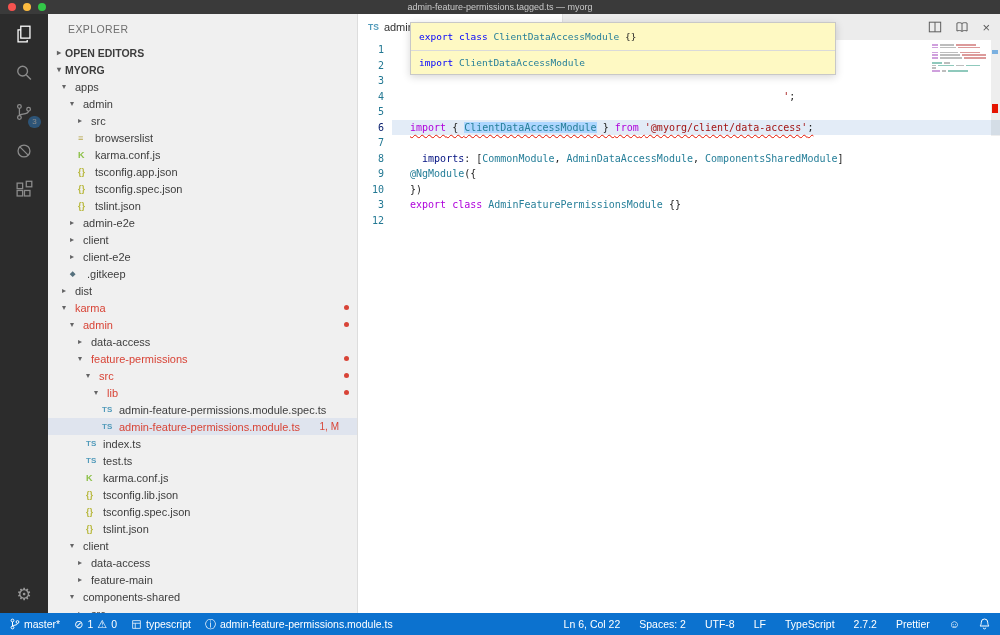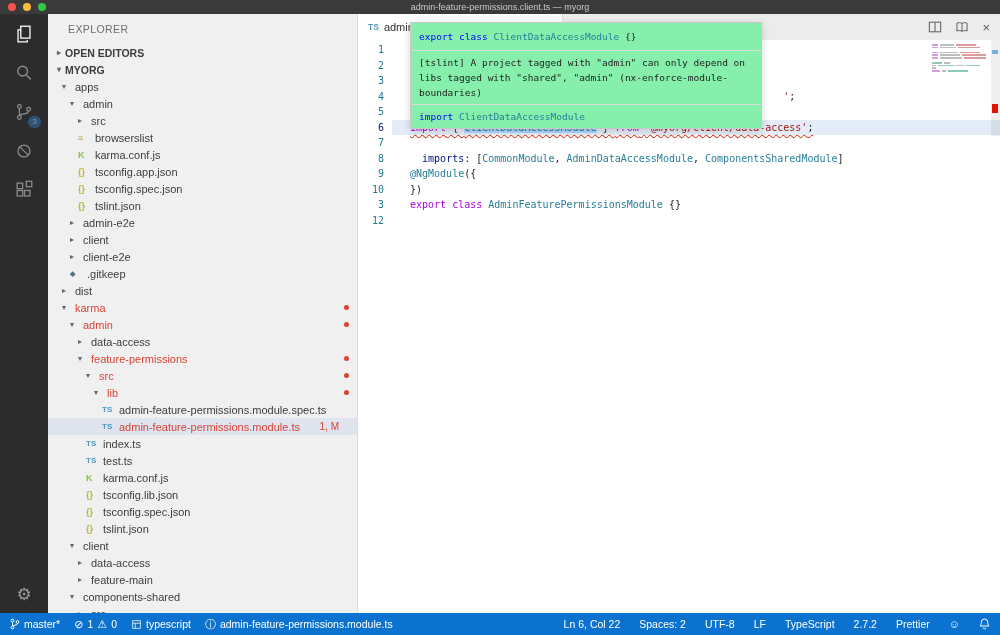--- a/index.html
+++ b/index.html
@@ -64,21 +64,21 @@
   .tk.kw{color:#af00db}
   .tk.kwb{color:#0000ff}
   .tk.type{color:#267f99}
   .tk.str{color:#a31515}
   .tk.prop{color:#001080}
   .tk.pl{color:#1e1e1e}
   .tk.sel{background:var(--sel,#add6ff)}
   .squiggle{text-decoration:underline;text-decoration-style:wavy;text-decoration-color:var(--err,#e51400);text-decoration-thickness:1px;text-underline-offset:3px}
 
   
-  .hover{position:absolute;left:52px;top:8px;width:352px;background:#86efac;border:1px solid #c8c8c8;z-index:20;
+  .hover{position:absolute;left:52px;top:8px;width:426px;background:#fef9c3;border:1px solid #c8c8c8;z-index:20;
          font-family:"DejaVu Sans Mono",monospace;font-size:9.5px;color:#1e1e1e;box-shadow:0 2px 8px rgba(0,0,0,.16)}
   .hover-sec{padding:4px 8px;line-height:15px}
   .hover-sec.sig{border-bottom:1px solid #dadada;padding:6px 8px}
   .hover-sec.msg{border-bottom:1px solid #dadada}
 
   
   .minimap{position:absolute;right:16px;top:30px;width:52px;z-index:5}
   .mm-r{height:1.6px;margin-bottom:1px;white-space:nowrap}
   .mm-r i{display:inline-block;height:1.6px;margin-right:2px;vertical-align:top}
   .scroll-shadow{position:absolute;right:0;top:26px;width:9px;height:96px;background:rgba(90,90,90,.10)}
@@ -98,21 +98,21 @@
 <body>
 
 <div class="window">
 
   <div class="titlebar">
     <div class="traffic">
       <span class="tl r"></span>
       <span class="tl y"></span>
       <span class="tl g"></span>
     </div>
-    <div class="win-title">admin-feature-permissions.client.ts — myorg</div>
+    <div class="win-title">admin-feature-permissions.tagged.ts — myorg</div>
   </div>
 
   <div class="main">
 
     <div class="activitybar">
       <div class="ab-item active">
         <svg width="22" height="22" viewBox="0 0 24 24" fill="none" stroke="currentColor" stroke-width="1.4">
           <rect x="8.5" y="3.5" width="10" height="13"></rect>
           <path d="M15.5 18.5v2h-10v-13h3"></path>
         </svg>
@@ -365,21 +365,20 @@
           <div class="mm-r"><i style="width: 4px; background: rgb(189, 189, 189);"></i></div>
           <div class="mm-r"><i style="width: 8px; background: rgb(207, 160, 221);"></i><i style="width: 4px; background: rgb(189, 189, 189);"></i><i style="width: 20px; background: rgb(143, 201, 188);"></i></div>
           <div class="mm-r"></div>
         </div>
       <div class="scroll-shadow"></div>
       <div class="ruler-sel"></div>
       <div class="ruler-err"></div>
 
       <div class="hover">
         <div class="hover-sec sig"><span class="tk kwb">export</span><span class="tk pl"> </span><span class="tk kwb">class</span><span class="tk pl"> </span><span class="tk type">ClientDataAccessModule</span><span class="tk pl"> {}</span></div>
-        <div class="hover-sec msg">[tslint] A project tagged with "admin" can only depend on libs tagged with "shared", "admin" (nx-enforce-module-boundaries)</div>
         <div class="hover-sec alias">
           <div><span class="tk kwb">import</span><span class="tk pl"> </span><span class="tk type">ClientDataAccessModule</span></div>
         </div>
       </div>
     </div>
   </div>
 
   <div class="statusbar">
     <div class="sb-side left">
         <div class="sb-item">

